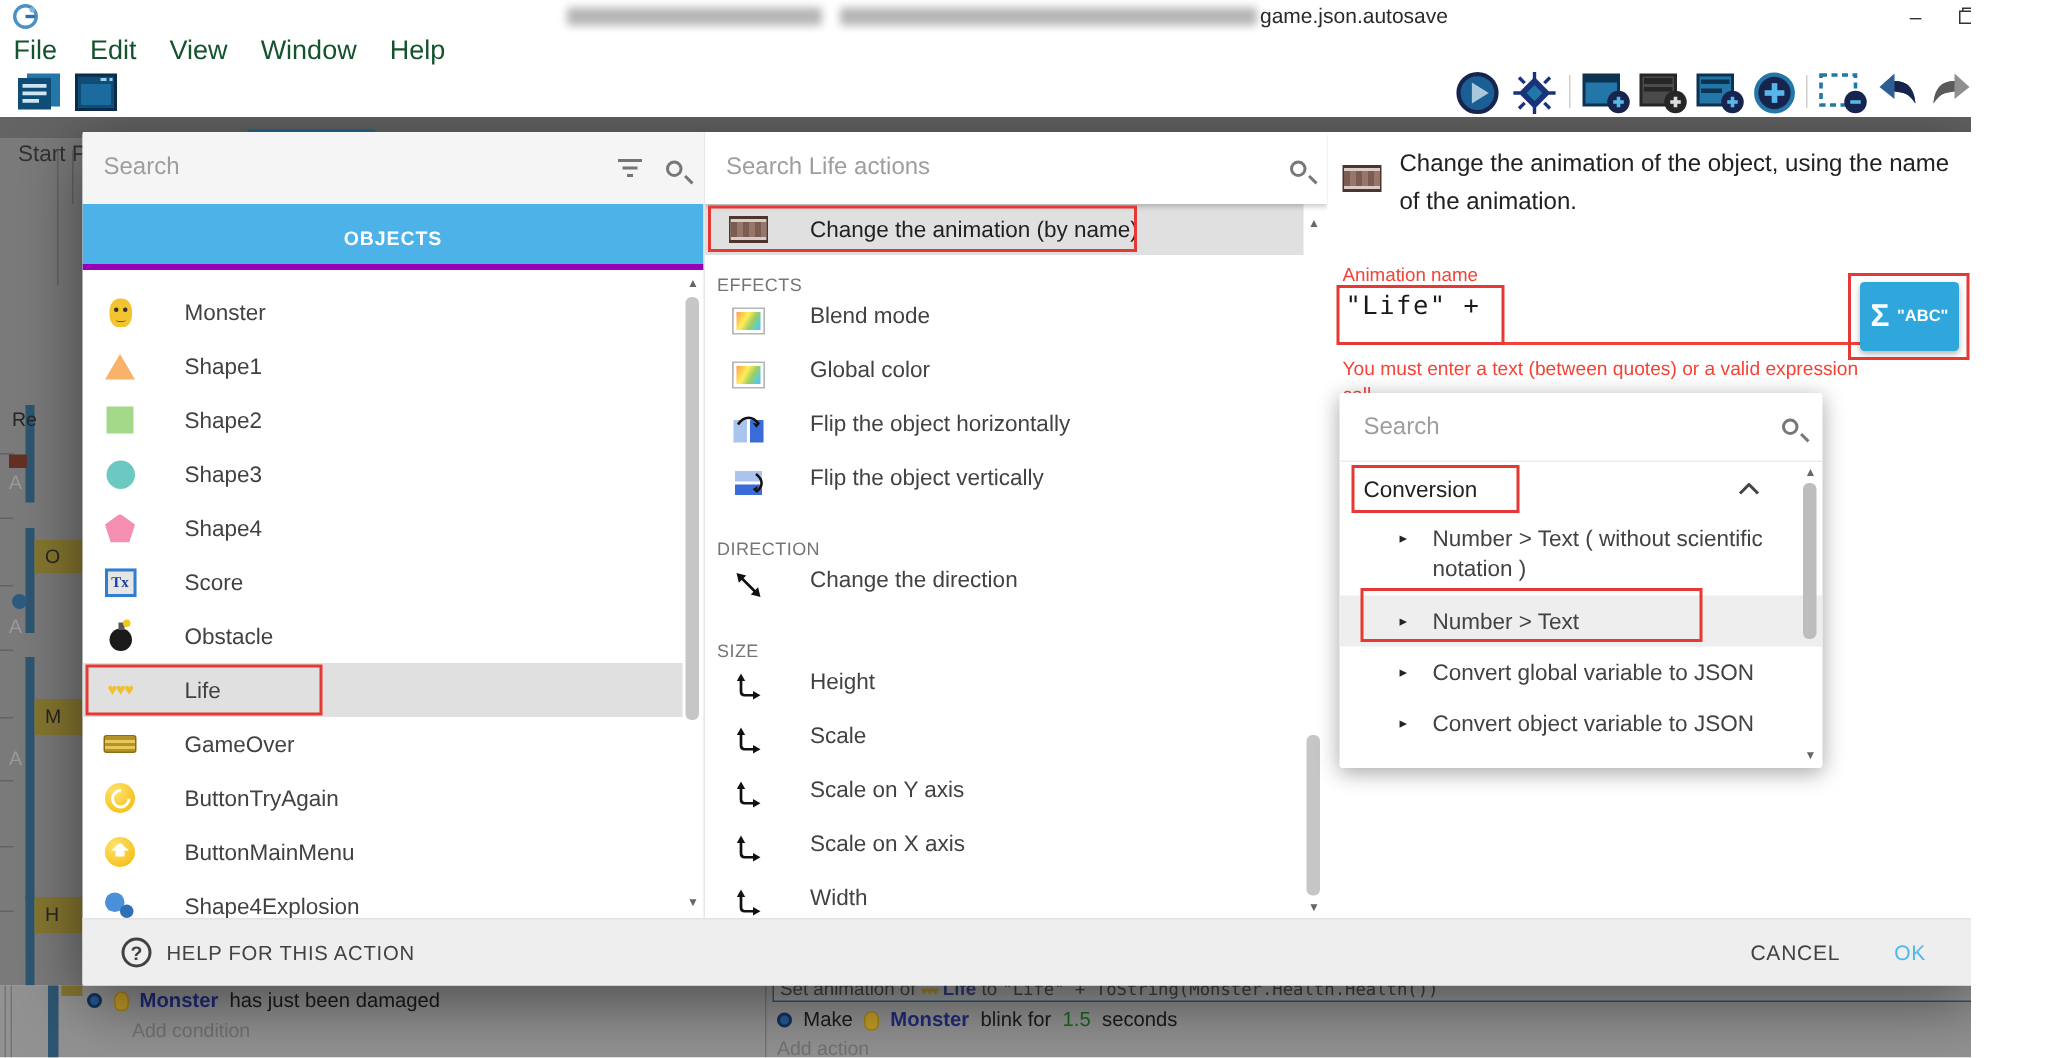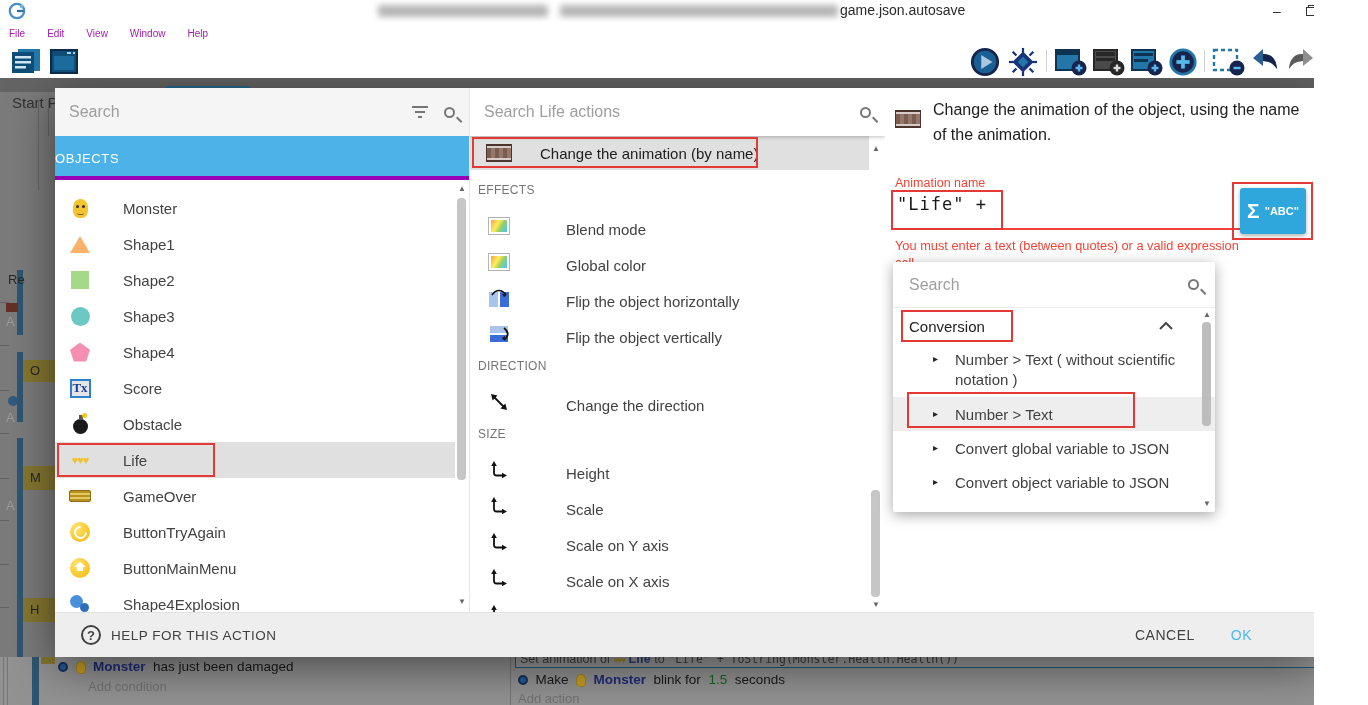--- a/index.html
+++ b/index.html
@@ -12,21 +12,21 @@
 .blur-block { position:absolute; top:5px; height:12px; background:#b5b5b5; filter:blur(3px); border-radius:2px; }
 .win-title { position:absolute; left:840px; top:2px; font-size:14px; color:#2a2a2a; }
 .win-btn { position:absolute; top:0; height:22px; display:flex; align-items:center; justify-content:center; }
 .btn-min { left:1262px; width:30px; color:#333; font-size:14px; }
 .btn-max { left:1296px; width:30px; }
 .max-box { width:10px; height:9px; border:1px solid #333; box-shadow:2px -2px 0 -1px #fff, 2px -2px 0 0 #333; }
 .btn-close { left:1330px; width:38px; background:#e04b4b; color:#fff; font-size:12px; }
 
 
 .menubar { position:absolute; left:0; top:22px; width:1368px; height:22px; background:#fff; z-index:20; display:flex; align-items:center; gap:22px; padding-left:9px; }
-.menu-item { font-size:10px; color:#a21caf; }
+.menu-item { font-size:18px; color:#14532d; }
 
 
 .toolbar { position:absolute; left:0; top:44px; width:1368px; height:34px; background:#fff; z-index:20; }
 .tbi { position:absolute; top:3px; }
 .tb-sep { position:absolute; top:6px; width:1px; height:22px; background:#cfcfcf; }
 
 
 .bg-tabbar { position:absolute; left:0; top:78px; width:1368px; height:14px; background:#7a7a7a; z-index:1; }
 .tab-indicator { position:absolute; left:165px; top:8px; width:85px; height:6px; background:#2e7fae; }
 .bg-page { position:absolute; left:0; top:92px; width:1368px; height:565px; background:#979797; z-index:1; overflow:hidden; }
@@ -68,37 +68,37 @@
 .searchrow input { flex:1; border:none; outline:none; background:transparent; font-size:16px; color:#333; font-family:"Liberation Sans",sans-serif; }
 .searchrow input::placeholder { color:#9e9e9e; }
 .filter-icon { width:16px; height:12px; position:relative; flex:0 0 auto; }
 .filter-icon i { position:absolute; left:0; height:2px; background:#757575; }
 .filter-icon i:nth-child(1){ top:0; width:16px; }
 .filter-icon i:nth-child(2){ top:5px; width:10px; left:3px; }
 .filter-icon i:nth-child(3){ top:10px; width:4px; left:6px; }
 .mag { position:relative; width:11px; height:11px; border:2px solid #777; border-radius:50%; flex:0 0 auto; }
 .mag::after { content:""; position:absolute; width:2px; height:7px; background:#777; left:10px; top:9px; transform:rotate(-45deg); transform-origin:top left; }
 .ltabs { display:flex; height:44px; background:#4cb2e8; }
-.ltab { flex:1; display:flex; align-items:center; justify-content:flex-start; color:#fff; font-size:13px; font-weight:normal; letter-spacing:0.6px; position:relative; }
+.ltab { flex:1; display:flex; align-items:center; justify-content:center; color:#fff; font-size:13px; font-weight:bold; letter-spacing:0.6px; position:relative; }
 .ltab.active::after { content:""; position:absolute; left:0; right:0; bottom:0; height:4px; background:#9800b8; }
 .olist { position:relative; height:432px; padding-top:10px; }
 .orow { height:36px; display:flex; align-items:center; padding-left:14px; width:400px; position:relative; }
 .orow.sel { background:#e0e0e0; }
 .oicn { width:22px; height:22px; margin-right:32px; display:flex; align-items:center; justify-content:center; flex:0 0 auto; }
 .olbl { font-size:15px; color:#424242; }
 .redbox { position:absolute; border:2px solid #e53935; z-index:4; pointer-events:none; }
 
 .ic-monster { width:15px; height:19px; background:#f4c430; border-radius:45% 45% 40% 40%; position:relative; }
 .ic-monster::before { content:""; position:absolute; width:3px; height:3px; background:#333; border-radius:50%; left:3px; top:6px; box-shadow:6px 0 0 #333; }
 .ic-monster::after { content:""; position:absolute; left:4px; top:12px; width:7px; height:3px; border-bottom:1.5px solid #7a5c10; border-radius:50%; }
 .ic-tri { width:0; height:0; border-left:10px solid transparent; border-right:10px solid transparent; border-bottom:17px solid #f8b26a; }
 .ic-sq { width:18px; height:18px; background:#a5d98a; }
 .ic-circ { width:19px; height:19px; border-radius:50%; background:#6cc9c2; }
 .ic-pent { width:20px; height:19px; background:#f48fb1; clip-path:polygon(50% 0%, 100% 38%, 81% 100%, 19% 100%, 0% 38%); }
-.ic-score { width:21px; height:19px; background:#e5e5e5; border:2px solid #2f7fd0; font-size:13px; font-weight:bold; color:#1a3d9e; display:flex; align-items:center; justify-content:center; font-family:"Liberation Serif",serif; }
+.ic-score { width:21px; height:19px; background:#e5e5e5; border:2px solid #2f7fd0; font-size:10px; font-weight:bold; color:#1a3d9e; display:flex; align-items:center; justify-content:center; font-family:"Liberation Serif",serif; }
 .ic-bomb { width:15px; height:15px; background:#1a1a1a; border-radius:50%; position:relative; margin-top:4px; }
 .ic-bomb::before { content:""; position:absolute; width:4px; height:5px; background:#555; top:-4px; left:6px; }
 .ic-bomb::after { content:""; position:absolute; width:5px; height:5px; border-radius:50%; background:#f5c518; top:-6px; left:9px; }
 .ic-hearts { color:#f0c030; font-size:11px; letter-spacing:-1px; white-space:nowrap; }
 .ic-gameover { width:26px; height:12px; background:#d4af37; border-radius:2px; background-image:repeating-linear-gradient(0deg,#b8921f 0 2px,#e6c860 2px 4px); border:1px solid #8a6d14; }
 .ic-ybtn { width:20px; height:20px; border-radius:50%; background:radial-gradient(circle at 35% 30%, #ffe36e, #f2b705); display:flex; align-items:center; justify-content:center; position:relative; }
 .ic-retry::after { content:""; width:9px; height:9px; border:2px solid #fff; border-radius:50%; border-top-color:transparent; transform:rotate(45deg); }
 .ic-home::after { content:""; width:6px; height:5px; background:#fff; box-shadow:0 -4px 0 -1px #fff; clip-path:none; }
 .ic-home::before { content:""; position:absolute; top:4px; width:0; height:0; border-left:6px solid transparent; border-right:6px solid transparent; border-bottom:5px solid #fff; }
 .ic-expl { position:relative; width:20px; height:18px; }
@@ -112,21 +112,21 @@
 .mpanel { position:absolute; left:415px; top:0; width:415px; height:524px; overflow:hidden; }
 .msearch { position:relative; z-index:2; display:flex; align-items:center; height:48px; padding:0 14px; background:#fff; box-shadow:0 1px 4px rgba(0,0,0,0.25); gap:14px; }
 .msearch input { flex:1; border:none; outline:none; font-size:16px; color:#333; font-family:"Liberation Sans",sans-serif; }
 .msearch input::placeholder { color:#9e9e9e; }
 .alist { position:absolute; left:0; top:48px; width:399px; }
 .sel-arow { height:34px; display:flex; align-items:center; padding-left:14px; background:#e0e0e0; position:relative; }
 .sel-arow .albl { color:#212121; }
 .aicn { width:30px; height:24px; margin-right:26px; display:flex; align-items:center; justify-content:center; flex:0 0 auto; }
 .albl { font-size:15px; color:#424242; }
 .sect { margin:13px 0 5px 8px; font-size:12px; color:#757575; letter-spacing:0.3px; }
-.arow { height:36px; display:flex; align-items:flex-end; padding-left:14px;gap:26px; }
+.arow { height:36px; display:flex; align-items:flex-start; padding-left:14px; }
 .film { width:26px; height:18px; border:2px solid #4e342e; border-left-width:1px; border-right-width:1px; background:repeating-linear-gradient(90deg,#7a5c50 0 4px,#96776a 4px 8px); box-shadow:inset 0 2px 0 #d7ccc8, inset 0 -2px 0 #d7ccc8; }
 .rainbow { width:22px; height:18px; border:1px solid #b5b5b5; background:linear-gradient(120deg,#ff6e6e,#ffb74d,#ffee58,#9ccc65,#4dd0e1,#e060fb); box-shadow:inset 0 0 0 2px #fff; }
 
 
 .rpanel { position:absolute; left:830px; top:0; width:435px; height:524px; }
 .desc { position:absolute; left:48px; top:10px; width:375px; font-size:16px; color:#212121; line-height:1.55; }
 .fieldlabel { position:absolute; left:10px; top:88px; font-size:12.5px; color:#f44336; }
 .fieldvalue { position:absolute; left:12px; top:106px; font-size:17px; color:#1a1a1a; font-family:"DejaVu Sans Mono",monospace; letter-spacing:1px; }
 .fieldline { position:absolute; left:10px; width:405px; top:140px; height:2px; background:#f44336; }
 .sigma-btn { position:absolute; left:355px; top:100px; width:66px; height:46px; background:#2fa7dd; border-radius:3px; box-shadow:0 2px 4px rgba(0,0,0,0.3); display:flex; align-items:center; justify-content:center; gap:5px; color:#fff; }
@@ -145,21 +145,21 @@
 .dd-item-lbl { font-size:15px; color:#424242; width:225px; line-height:1.35; }
 .dd-item.sel { background:#eeeeee; }
 .dd-item.oneline { height:34px; padding-top:8px; padding-bottom:0; }
 
 
 .dfooter { position:absolute; left:0; bottom:0; width:1265px; height:45px; background:#eeeeee; display:flex; align-items:center; padding:0 26px; border-top:1px solid #e2e2e2; }
 .help-circ { width:20px; height:20px; border:2px solid #424242; border-radius:50%; display:flex; align-items:center; justify-content:center; font-size:13px; font-weight:bold; color:#424242; margin-right:10px; }
 .help-lbl { font-size:13.5px; color:#424242; letter-spacing:0.5px; }
 .dfooter .spacer { flex:1; }
 .cancel-btn { font-size:14px; color:#424242; letter-spacing:0.5px; margin-right:36px; cursor:pointer; }
-.ok-btn { font-size:14px; color:#4fb8ef; letter-spacing:0.5px; margin-right:42px; cursor:pointer; }
+.ok-btn { font-size:14px; color:#4fb8ef; letter-spacing:0.5px; margin-right:10px; cursor:pointer; }
 </style>
 </head>
 <body>
 
 <div id="stage">
 
   <div class="titlebar">
     <svg class="gd-logo" viewBox="0 0 20 20">
       <circle cx="10" cy="10" r="8" fill="none" stroke="#4a90c4" stroke-width="2.5"></circle>
       <path d="M10 10 h7" stroke="#2f6fa8" stroke-width="2.5"></path>

